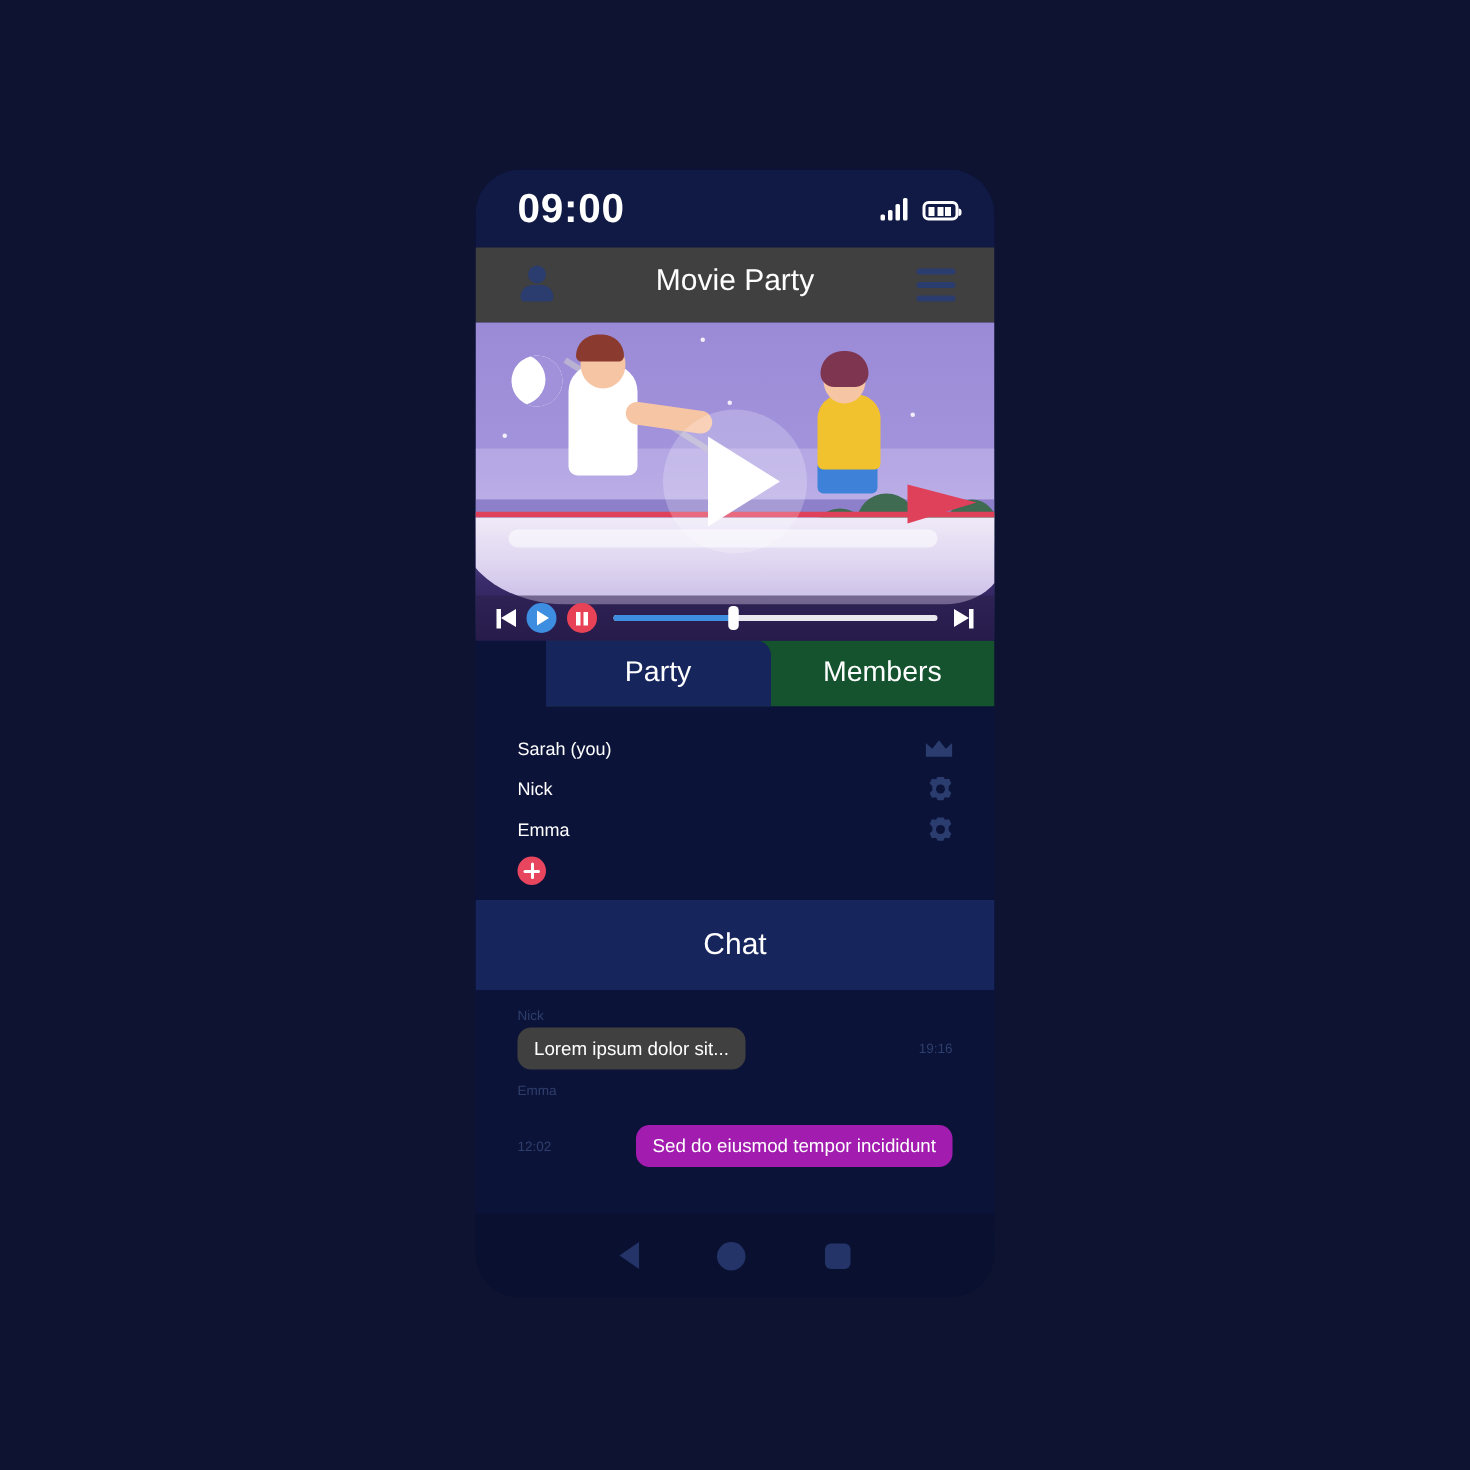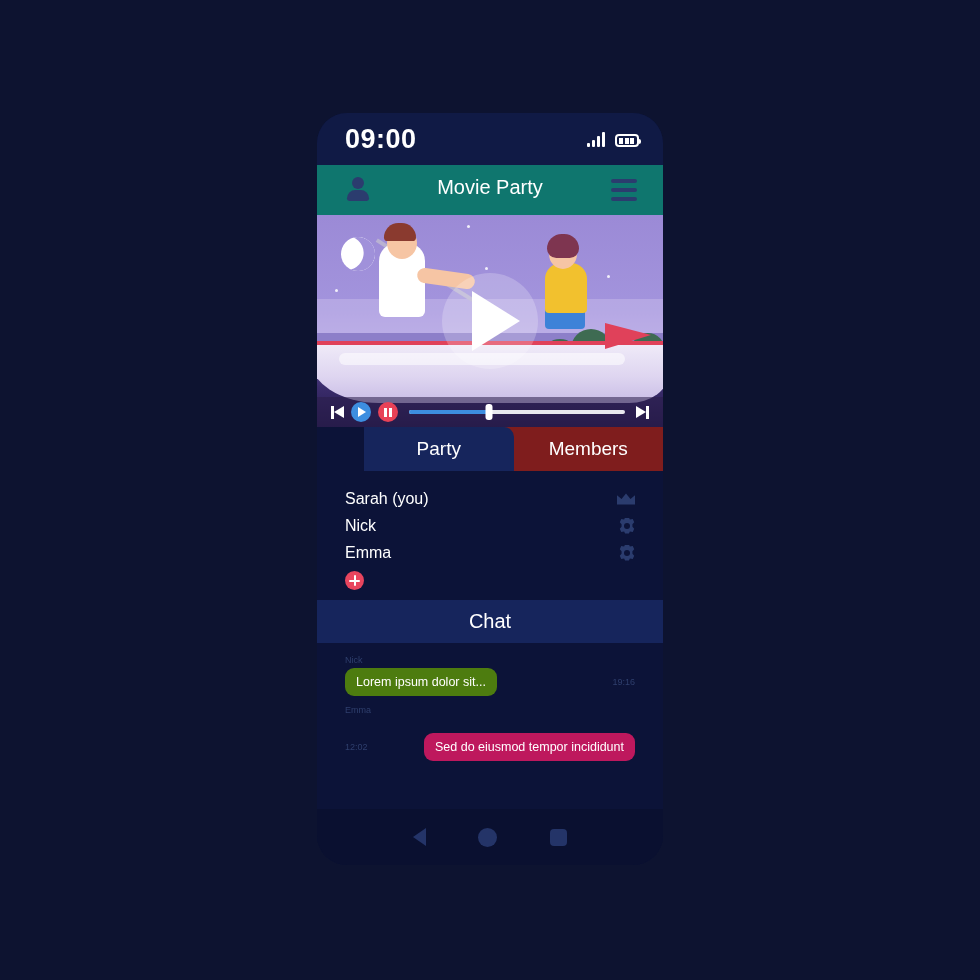--- a/index.html
+++ b/index.html
@@ -97,21 +97,21 @@
     display: block;
     width: 4px;
     height: 6px;
     background: #ffffff;
   }
 
   
   .appbar {
     position: relative;
     height: 50px;
-    background: #0f766e;
+    background: #404040;
   }
   .app-title {
     position: absolute;
     left: 0; right: 0;
     top: 11px;
     text-align: center;
     color: #ffffff;
     font-size: 20px;
   }
   .profile-icon {
@@ -389,21 +389,21 @@
     width: 7px; height: 16px;
     background: #ffffff;
     border-radius: 3px;
     transform: translateX(-50%);
   }
 
   
   .tabs {
     display: flex;
     height: 44px;
-    background: #7f1d1d;
+    background: #14532d;
     margin-left: 47px;
   }
   .tab {
     flex: 1;
     display: flex;
     align-items: center;
     justify-content: center;
     color: #ffffff;
     font-size: 19px;
   }
@@ -418,21 +418,21 @@
     background: #0c1338;
   }
   .member-row {
     display: flex;
     align-items: center;
     justify-content: space-between;
     height: 27px;
   }
   .member-name {
     color: #ffffff;
-    font-size: 16px;
+    font-size: 12px;
   }
   .crown {
     width: 18px; height: 12px;
     background: #2b3c6e;
     clip-path: polygon(0% 100%, 0% 22%, 25% 55%, 50% 8%, 75% 55%, 100% 22%, 100% 100%);
   }
   .gear {
     position: relative;
     width: 16px; height: 16px;
   }
@@ -463,21 +463,21 @@
     content: "";
     position: absolute;
     background: #ffffff;
     border-radius: 1px;
   }
   .add-btn::before { left: 4px; top: 8.5px; width: 11px; height: 2px; }
   .add-btn::after  { top: 4px; left: 8.5px; height: 11px; width: 2px; }
 
   
   .chat-header {
-    height: 43px;
+    height: 60px;
     background: #16255c;
     display: flex;
     align-items: center;
     justify-content: center;
     color: #ffffff;
     font-size: 20px;
   }
   .chat-body {
     background: #0c1338;
     padding: 12px 28px 0 28px;
@@ -489,28 +489,28 @@
     font-size: 9px;
     margin-bottom: 3px;
   }
   .msg-line {
     display: flex;
     align-items: center;
     margin-bottom: 9px;
   }
   .msg-line.out { justify-content: flex-end; }
   .bubble {
-    background: #4d7c0f;
+    background: #404040;
     color: #ffffff;
     font-size: 12.5px;
     padding: 7px 11px;
     border-radius: 9px;
     max-width: 210px;
   }
-  .bubble.out { background: #be185d; }
+  .bubble.out { background: #a21caf; }
   .msg-time {
     color: #2f3f6d;
     font-size: 9px;
   }
   .msg-line .msg-time.right { margin-left: auto; }
   .msg-line .msg-time.left { margin-right: auto; }
 
   
   .navbar {
     position: absolute;

